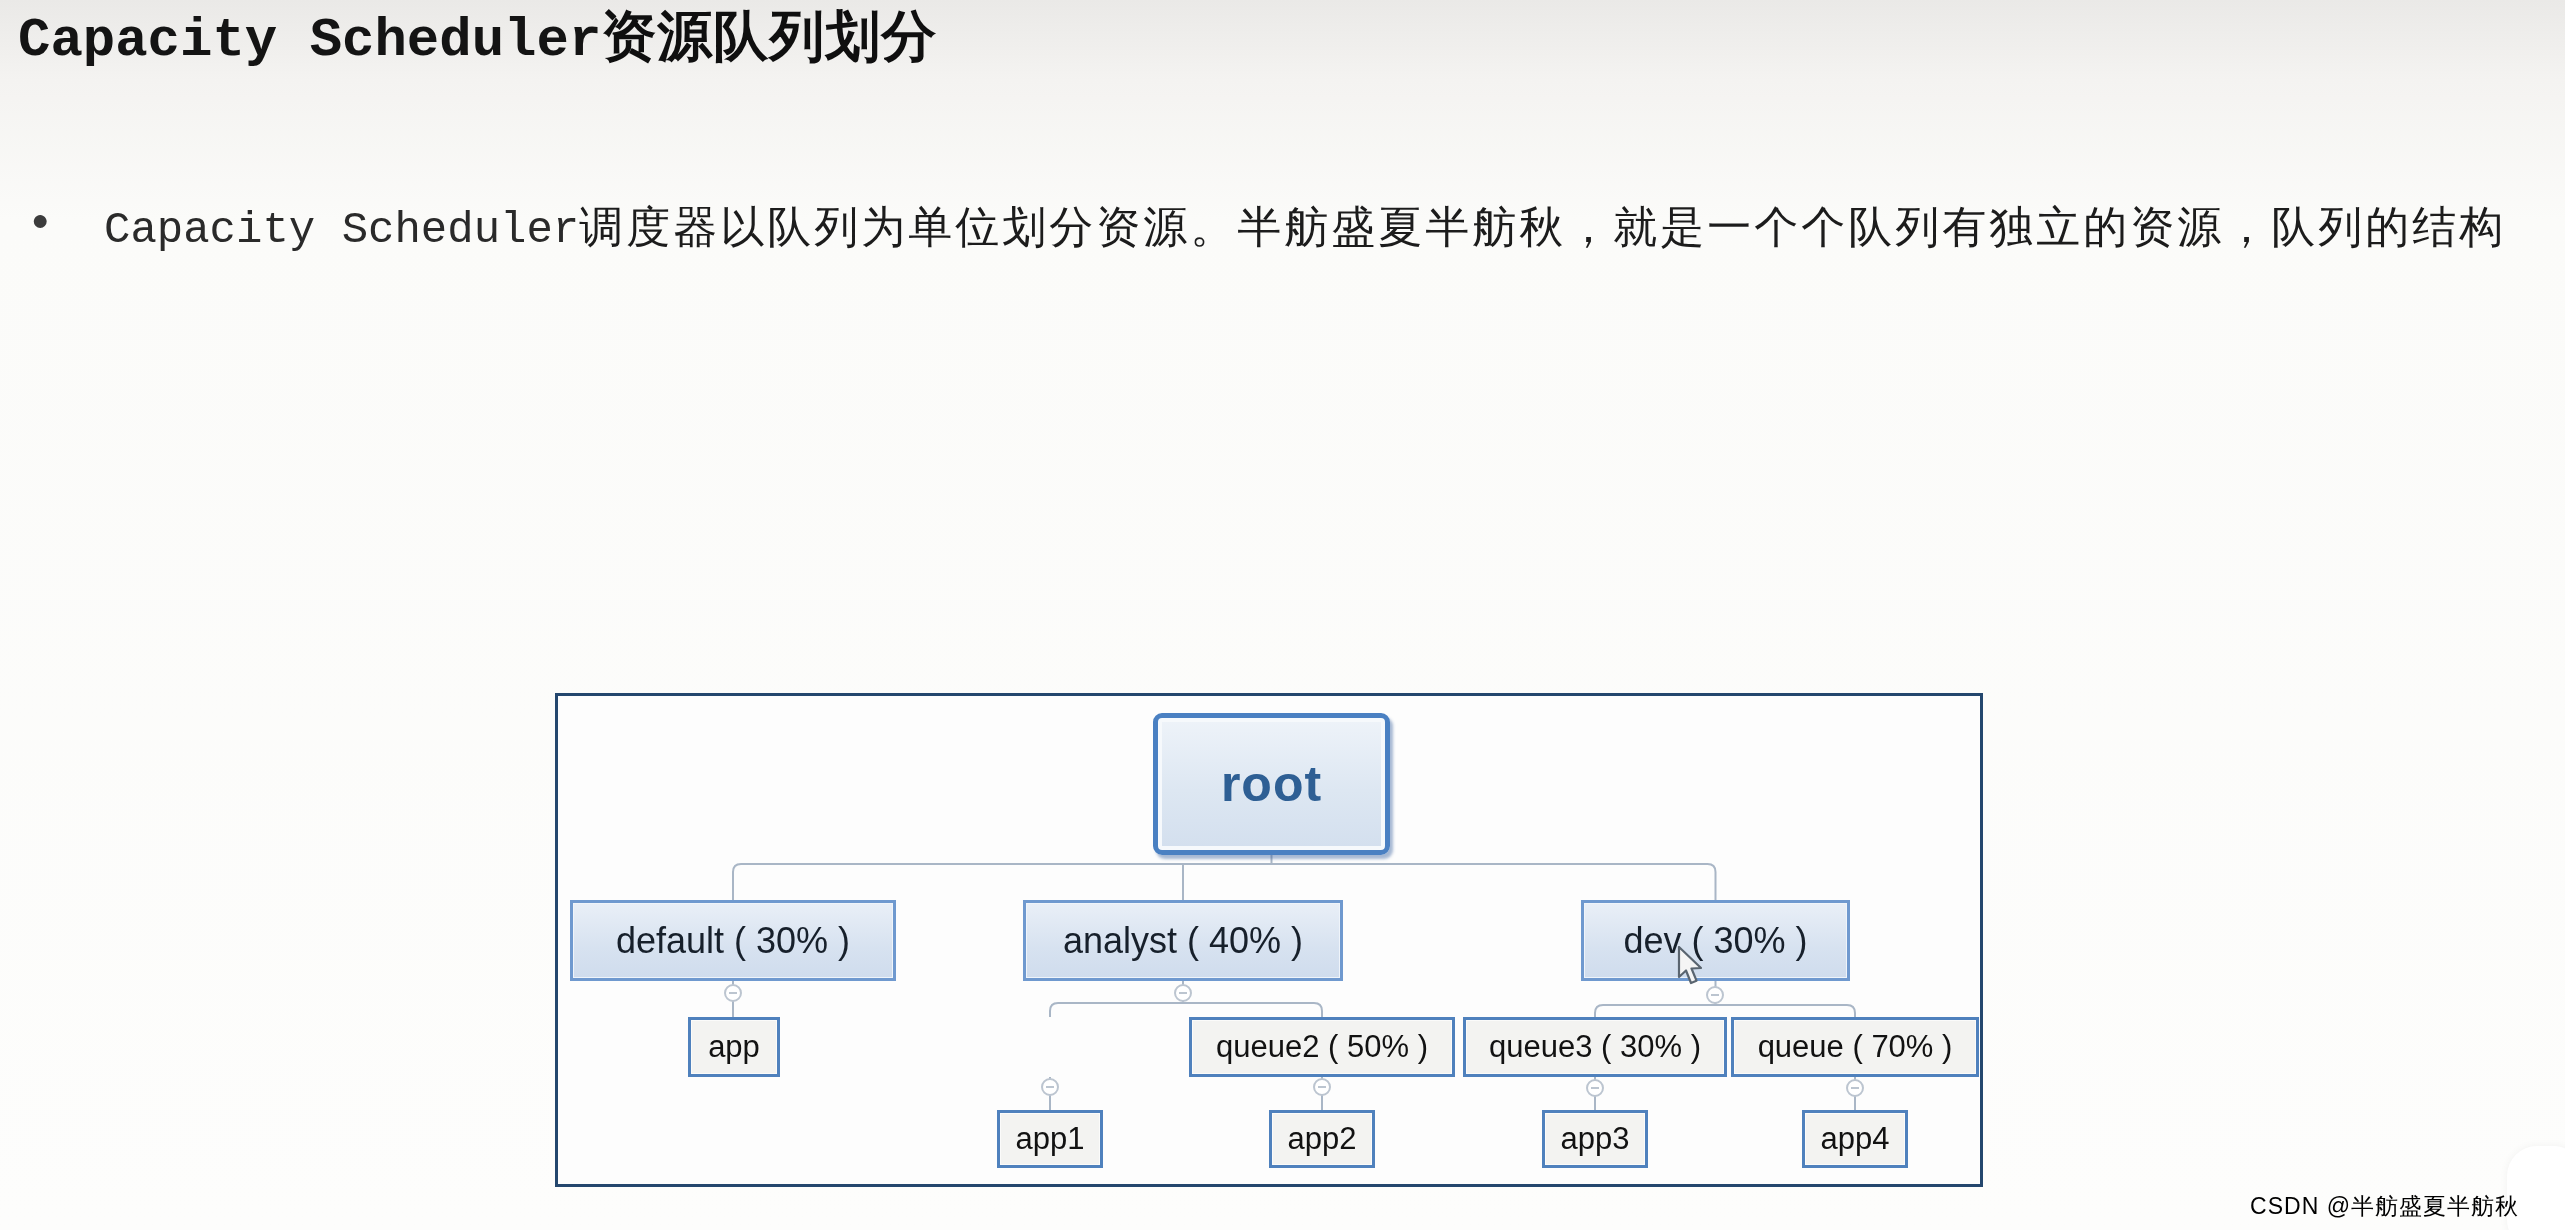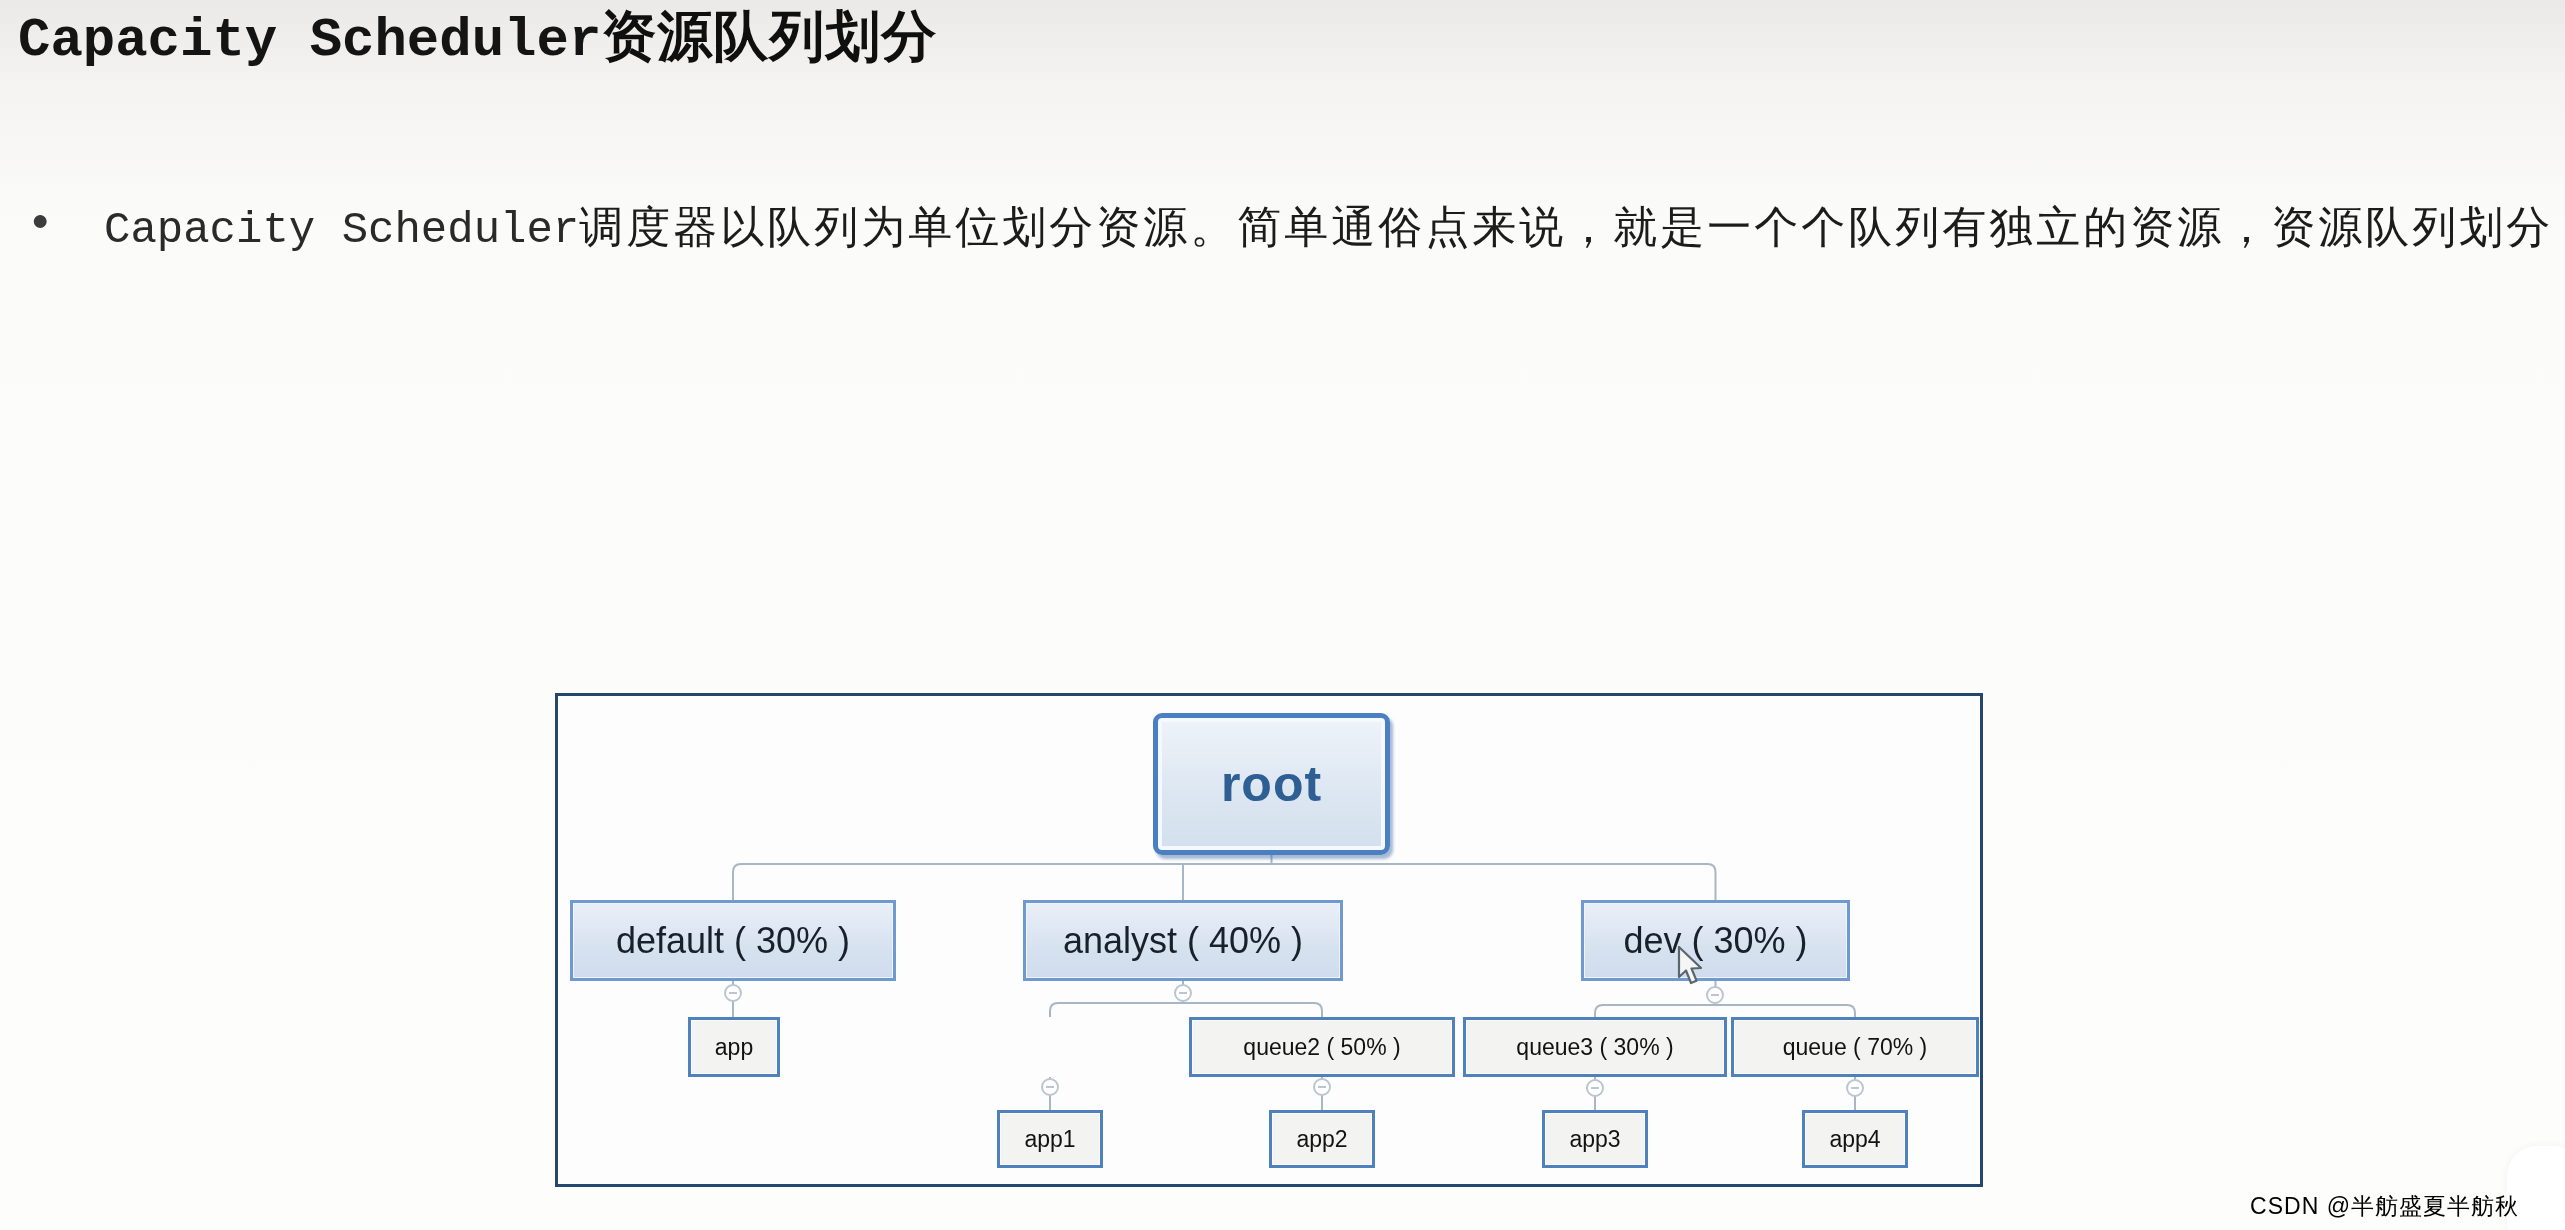--- a/index.html
+++ b/index.html
@@ -42,21 +42,21 @@
     background:linear-gradient(180deg,#e9eff7 0%,#d7e2f0 60%,#cfdced 100%);
     box-shadow:inset 0 0 0 1px #eff4fa;
     font-size:36px;color:#17202b;
   }
   .lvl2.default{left:12px;width:326px;}
   .lvl2.analyst{left:465px;width:320px;}
   .lvl2.dev{left:1023px;width:269px;}
   .lvl3, .lvl4{
     border:3px solid #4f81bd;background:#f3f3f1;
     box-shadow:inset 0 0 0 1px #fbfbfa;
-    font-size:23px;color:#121212;
+    font-size:31px;color:#121212;
   }
   .lvl3{top:321px;height:60px;}
   .lvl3.app  {left:130px;width:92px;}
   .lvl3.q1   {left:359px;width:266px;}
   .lvl3.q2   {left:631px;width:266px;}
   .lvl3.q3   {left:905px;width:264px;}
   .lvl3.q4   {left:1173px;width:248px;}
   .lvl4{top:414px;height:58px;}
   .lvl4.a1{left:439px;width:106px;}
   .lvl4.a2{left:711px;width:106px;}
@@ -91,21 +91,21 @@
 </style>
 </head>
 <body>
 
 <div class="page-title">
   <span class="en">Capacity Scheduler</span><span class="zh">资源队列划分</span>
 </div>
 
 <div class="bullet-marker">●</div>
 <div class="bullet-text">
-  <div class="line"><span class="en">Capacity Scheduler</span><span class="zh">调度器以队列为单位划分资源。简单通俗点来说，就是一个个队列有独立的资源，资源队列划分</span></div>
+  <div class="line"><span class="en">Capacity Scheduler</span><span class="zh">调度器以队列为单位划分资源。半舫盛夏半舫秋，就是一个个队列有独立的资源，队列的结构</span></div>
 </div>
 
 <div class="diagram">
 
   <svg class="connectors" viewBox="0 0 1422 488" fill="none" stroke="#a9b6c6" stroke-width="2">
 
     <path d="M713.5 159 V168"></path>
     <path d="M175 204 V176 Q175 168 183 168 H1149.5 Q1157.5 168 1157.5 176 V204"></path>
     <path d="M625 168 V204"></path>
 

